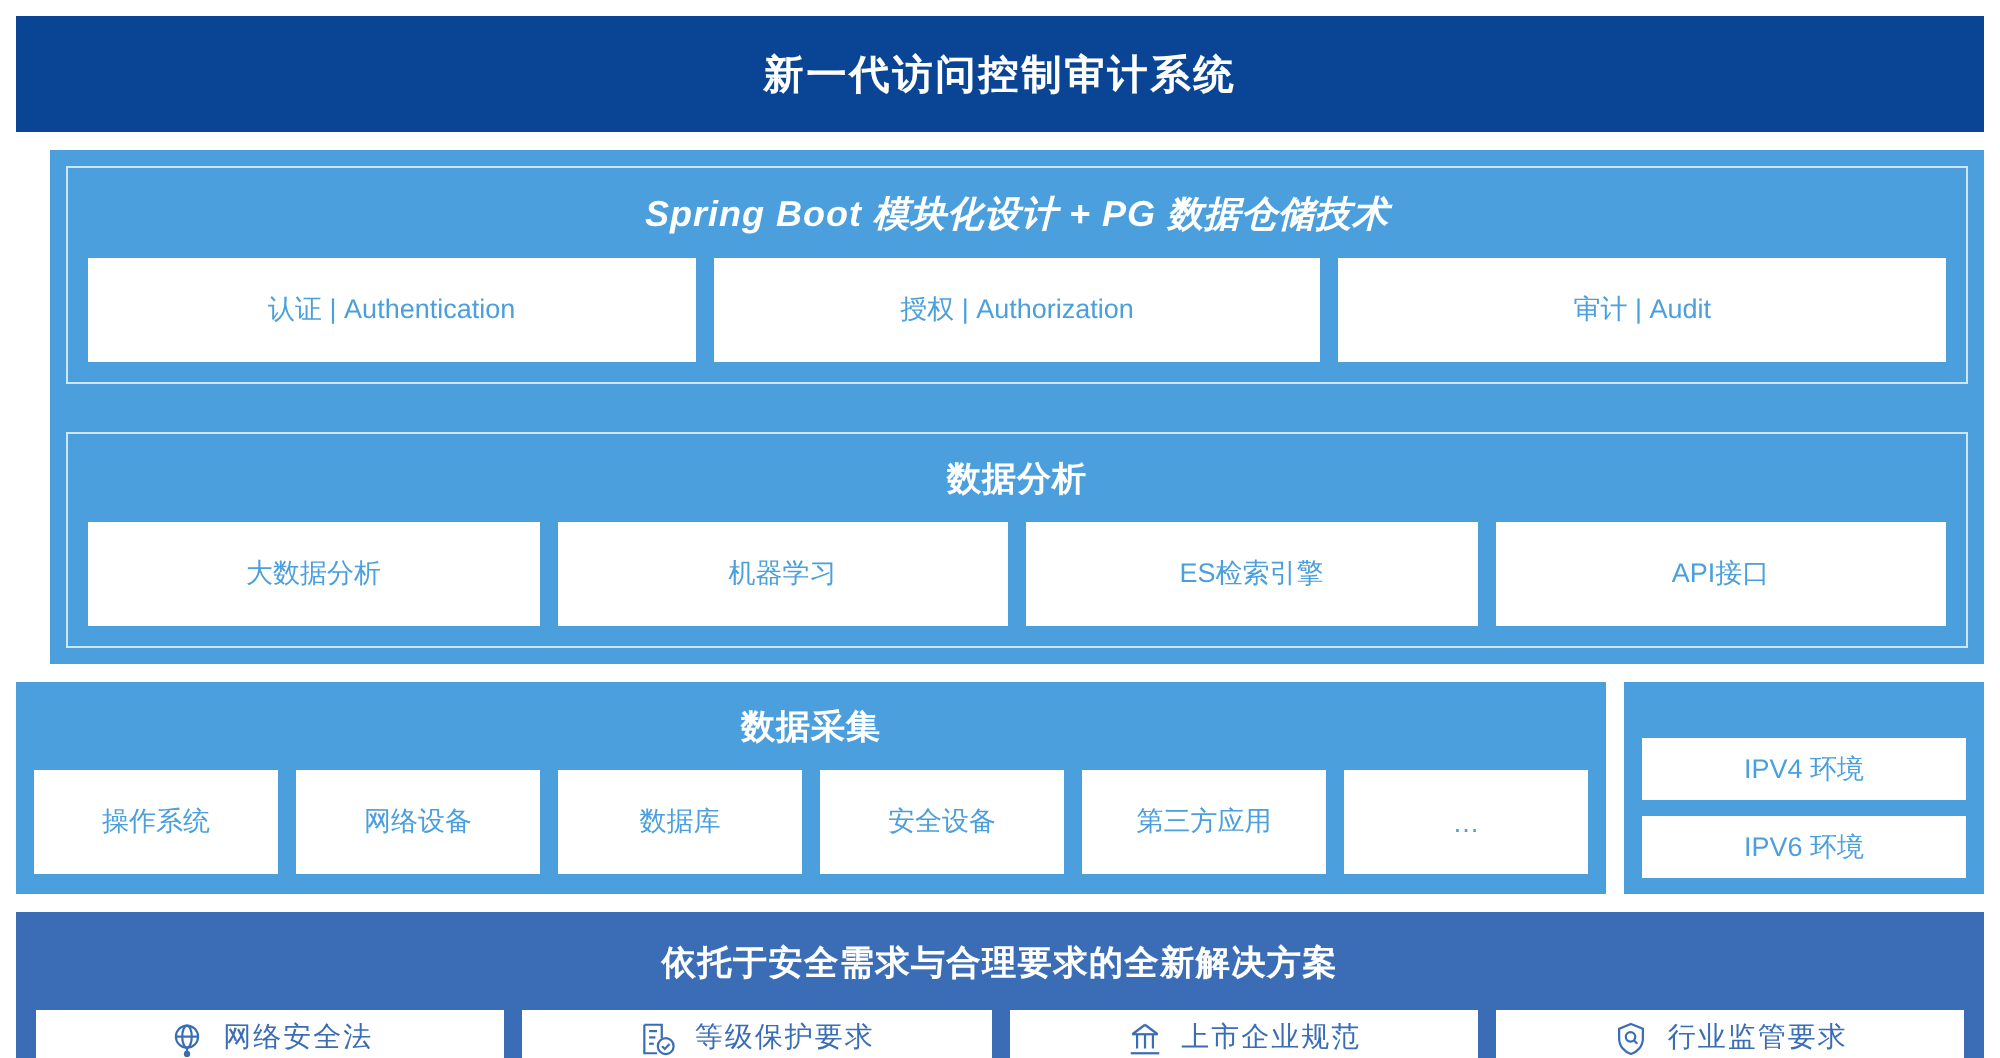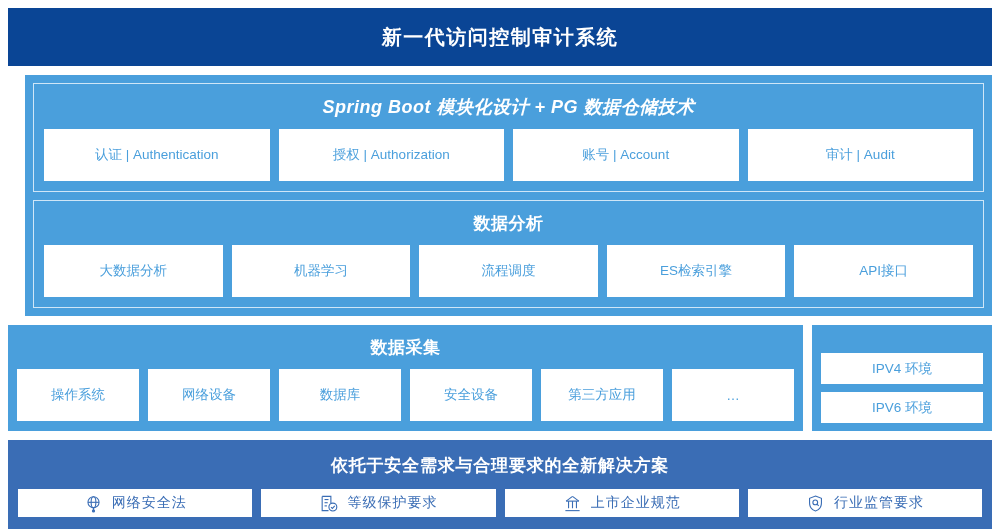--- a/index.html
+++ b/index.html
@@ -61,21 +61,21 @@
     font-size: 13.5px;
     white-space: nowrap;
   }
 
   
   .stack {
     background: #4A9FDC;
     padding: 8px;
     display: flex;
     flex-direction: column;
-    gap: 8px;
+    gap: 24px;
     flex: 0 0 auto;
     margin-left: 17px;
   }
   .sub-panel {
     border: 1px solid #cfe6f7;
     padding: 8px 10px 10px 10px;
   }
 
   
   .row3 {
@@ -150,39 +150,33 @@
     <div class="sub-panel">
       <div class="panel-heading italic">Spring Boot 模块化设计 + PG 数据仓储技术</div>
       <div class="chip-row">
         <div class="chip">
           <span>认证 | Authentication</span>
         </div>
         <div class="chip">
           <span>授权 | Authorization</span>
         </div>
         <div class="chip">
-          <span>账号 | Account</span>
-        </div>
-        <div class="chip">
           <span>审计 | Audit</span>
         </div>
       </div>
     </div>
 
     <div class="sub-panel">
       <div class="panel-heading">数据分析</div>
       <div class="chip-row">
         <div class="chip">
           <span>大数据分析</span>
         </div>
         <div class="chip">
           <span>机器学习</span>
-        </div>
-        <div class="chip">
-          <span>流程调度</span>
         </div>
         <div class="chip">
           <span>ES检索引擎</span>
         </div>
         <div class="chip">
           <span>API接口</span>
         </div>
       </div>
     </div>
 

